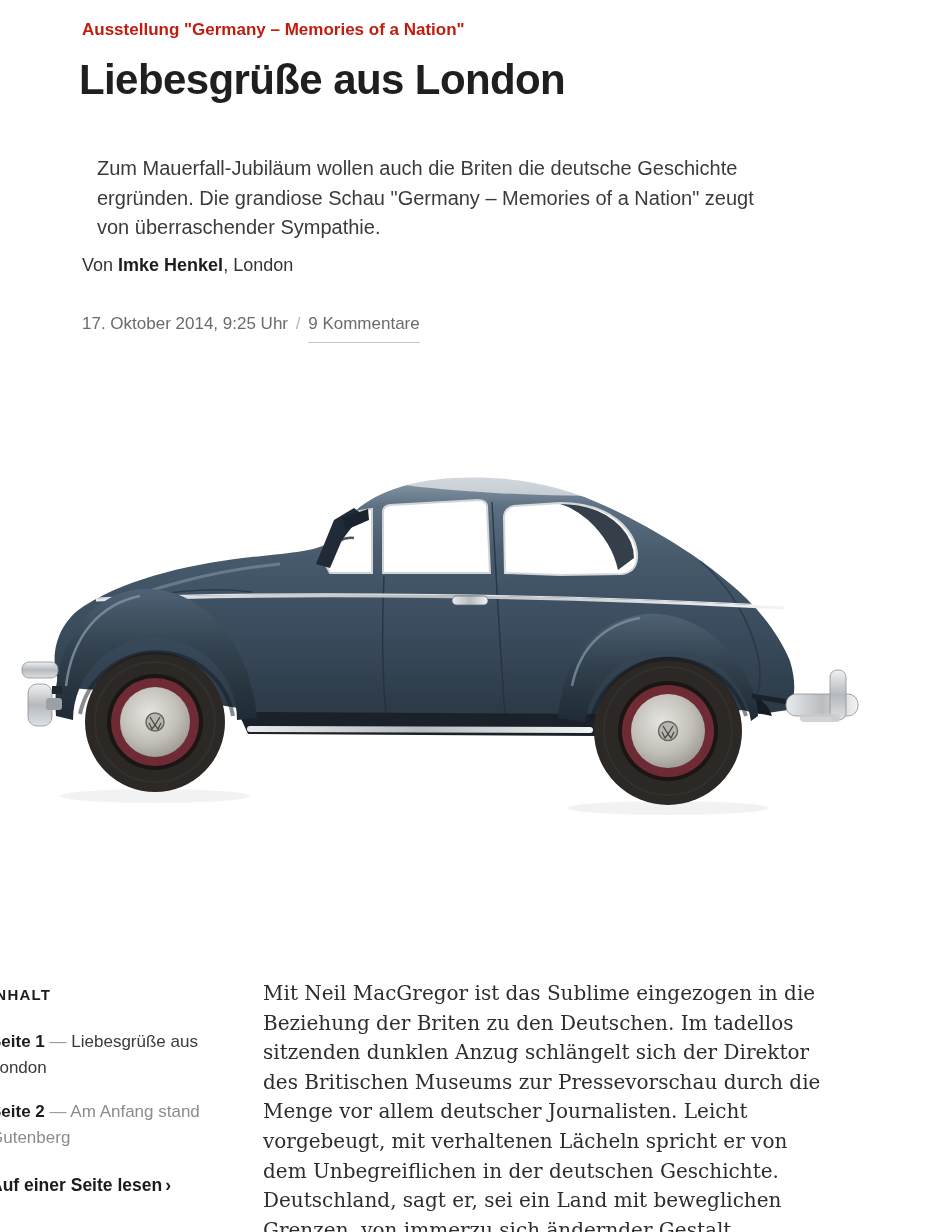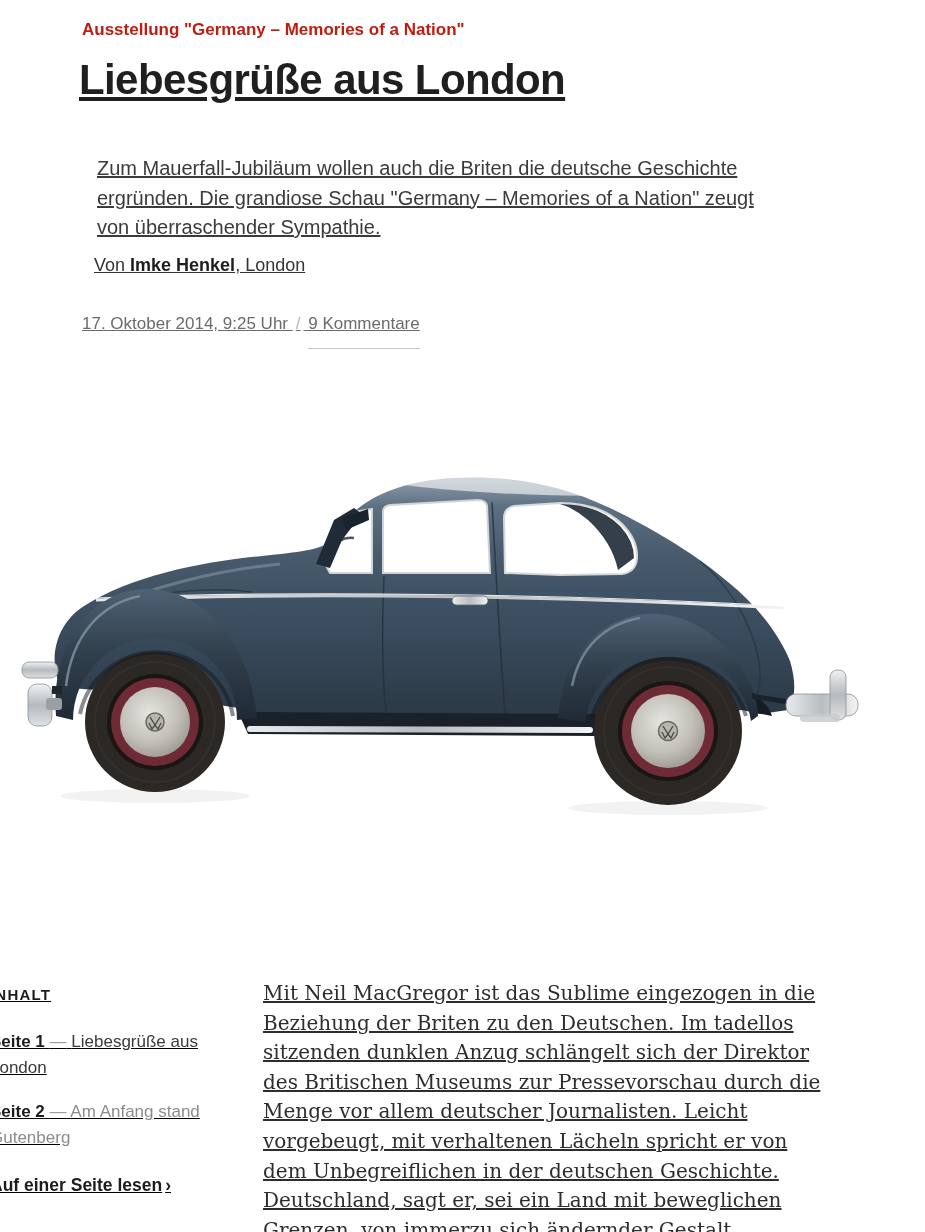--- a/index.html
+++ b/index.html
@@ -1,28 +1,28 @@
 <!DOCTYPE html>
 <html lang="de"><head>
 <meta charset="utf-8">
 <style>
   html,body{margin:0;padding:0;background:#fff;}
   .page{
     position:relative;width:925px;height:1232px;overflow:hidden;background:#fff;
     font-family:"Liberation Sans",sans-serif;
   }
-  .abs{position:absolute;text-decoration:underline;}
+  .abs{position:absolute;}
   .kicker{left:82px;top:20px;font-size:17px;font-weight:700;color:#c21b10;text-decoration:none;}
   .headline{left:79px;top:56px;font-size:42px;font-weight:700;color:#1f1f1f;letter-spacing:-0.6px;margin:0;}
   .subtitle{left:82px;top:139px;width:688px;font-size:20px;line-height:29.5px;color:#3b3b3b;margin:15px;}
-  .byline{left:82px;top:255px;font-size:18px;color:#333;margin-left:12px;}
+  .byline{left:82px;top:255px;font-size:18px;color:#333;}
   .byline .author{font-weight:700;color:#1d1d1d;text-decoration:none;}
   .dateline{left:82px;top:314px;font-size:17px;color:#6b6b6b;}
   .dateline .sep{color:#b8b8b8;margin:0 3px;}
-  .dateline .comments{color:#6b6b6b;text-decoration:none;border-bottom:1px solid #c6c6c6;padding-bottom:15px;cursor:pointer;}
+  .dateline .comments{color:#6b6b6b;text-decoration:none;border-bottom:1px solid #c6c6c6;padding-bottom:9px;cursor:pointer;}
   .car-figure{left:0;top:446px;width:925px;height:380px;}
   .caption{left:82px;top:909px;font-family:"DejaVu Serif","Liberation Serif",serif;font-style:italic;font-size:17px;color:#575757;}
   .toc{left:-10px;top:986px;width:234px;}
   .toc-heading{font-size:15px;font-weight:700;letter-spacing:1.2px;color:#1c1c1c;margin:0 0 26px 0;}
   .toc-item{display:block;font-size:17px;line-height:26px;margin:0 0 18px 0;color:#3a3a3a;text-decoration:none;cursor:pointer;}
   .toc-item .lbl{font-weight:700;color:#1c1c1c;}
   .toc-item .dash{color:#9b9b9b;}
   .toc-item.inactive .ttl{color:#8c8c8c;}
   .toc-readall{display:block;font-size:17.5px;font-weight:700;color:#1c1c1c;margin-top:24px;text-decoration:none;cursor:pointer;}
   .toc-readall .chev{margin-left:3px;}

